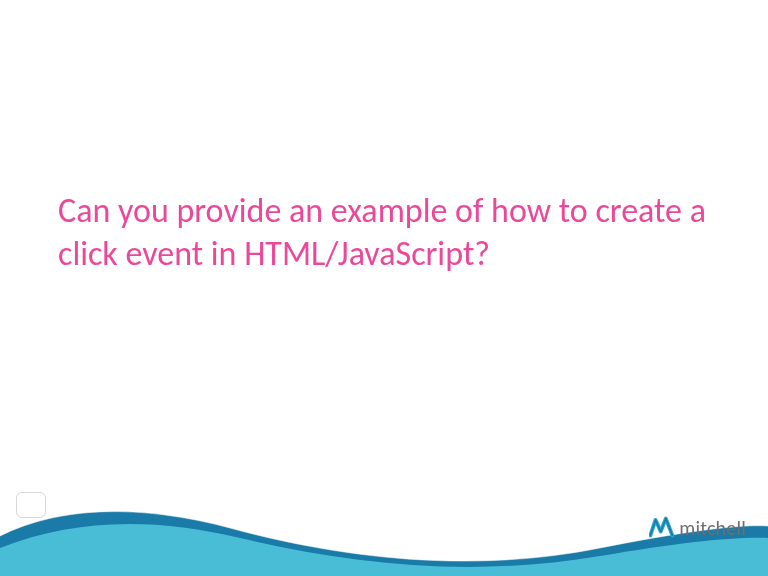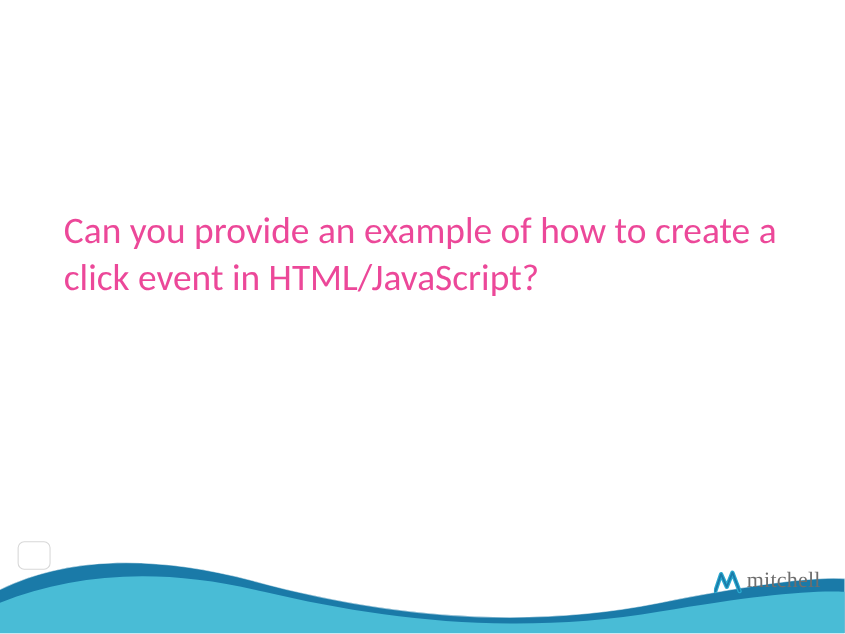--- a/index.html
+++ b/index.html
@@ -38,23 +38,21 @@
     border: 1px solid #d8d8d8;
     border-radius: 6px;
     background: #ffffff;
   }
   
   .logo {
     position: absolute;
     right: 22px;
     bottom: 36px;
     display: flex;
-    align-items: center;
     gap: 4px;
-    font-family: Liberation Serif, serif;
   }
   .logo-mark {
     width: 26px; height: 22px;
     display: inline-flex; align-items: center; justify-content: center;
   }
   .logo-text {
     font-size: 20px;
     color: #6e6e6e;
     font-weight: 400;
     letter-spacing: 0.2px;

